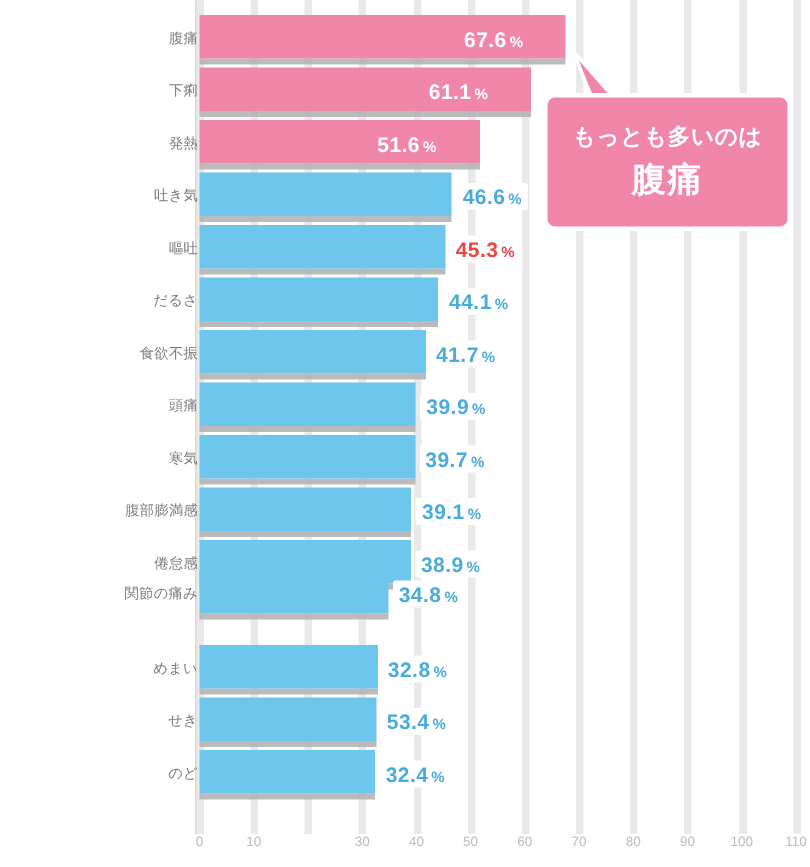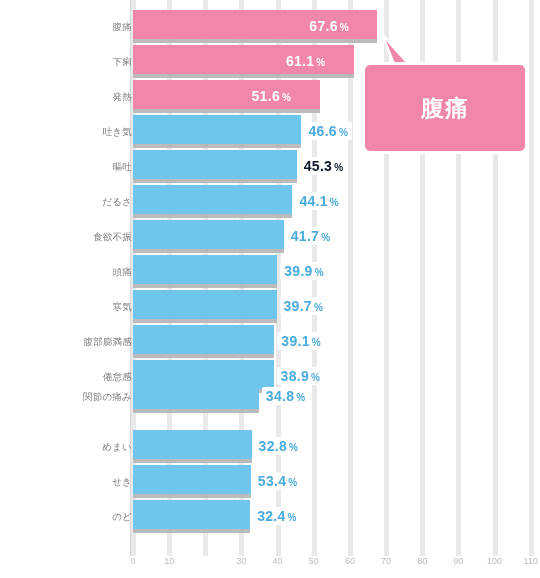--- a/index.html
+++ b/index.html
@@ -196,21 +196,21 @@
       <div class="row" style="top: 113px;">
         <div class="rowsep" style="width: 168.459px; background: rgb(180, 180, 180);"></div>
         <div class="bar blue" style="width: 168.459px; background: rgb(110, 198, 236);"></div>
         <div class="row-label" style="color: rgb(123, 123, 123);">吐き気</div>
         <div class="value outside" style="left: 304.459px; color: rgb(74, 171, 221);"><span>46.6</span><span class="pct">%</span></div>
       </div>
       <div class="row" style="top: 148px;">
         <div class="rowsep" style="width: 163.76px; background: rgb(180, 180, 180);"></div>
         <div class="bar blue" style="width: 163.76px; background: rgb(110, 198, 236);"></div>
         <div class="row-label" style="color: rgb(123, 123, 123); text-align: right;">嘔吐</div>
-        <div class="value outside" style="left: 299.76px; color: #0f172a;"><span>45.3</span><span class="pct">%</span></div>
+        <div class="value outside" style="left: 299.76px; color: #ef4444;"><span>45.3</span><span class="pct">%</span></div>
       </div>
       <div class="row" style="top: 183px;">
         <div class="rowsep" style="width: 159.422px; background: rgb(180, 180, 180);"></div>
         <div class="bar blue" style="width: 159.422px; background: rgb(110, 198, 236);"></div>
         <div class="row-label" style="color: rgb(123, 123, 123);">だるさ</div>
         <div class="value outside" style="left: 295.421px; color: rgb(74, 171, 221);"><span>44.1</span><span class="pct">%</span></div>
       </div>
       <div class="row" style="top: 218px;">
         <div class="rowsep" style="width: 150.745px; background: rgb(180, 180, 180);"></div>
         <div class="bar blue" style="width: 150.745px; background: rgb(110, 198, 236);"></div>
@@ -265,20 +265,21 @@
         <div class="row-label" style="color: rgb(123, 123, 123);">のど</div>
         <div class="value outside" style="left: 253.126px; color: rgb(74, 171, 221);"><span>32.4</span><span class="pct">%</span></div>
       </div>
     </div>
 
   <svg class="callout-tail" viewBox="0 0 30 40" xmlns="http://www.w3.org/2000/svg">
     <polygon points="0,0 30,34 16,40" fill="#f187a8" stroke="#ffffff" stroke-width="2.5"></polygon>
   </svg>
 
   <div class="callout">
+    <div class="callout-line1">もっとも多いのは</div>
     <div class="callout-line2">腹痛</div>
   </div>
 
   <div class="xaxis" id="xaxis">
       <div class="xtick" style="left: 133px;">0</div>
       <div class="xtick" style="left: 169.15px;">10</div>
       <div class="xtick" style="left: 205.3px; margin-top: 40px;">20</div>
       <div class="xtick" style="left: 241.45px;">30</div>
       <div class="xtick" style="left: 277.6px;">40</div>
       <div class="xtick" style="left: 313.75px;">50</div>

